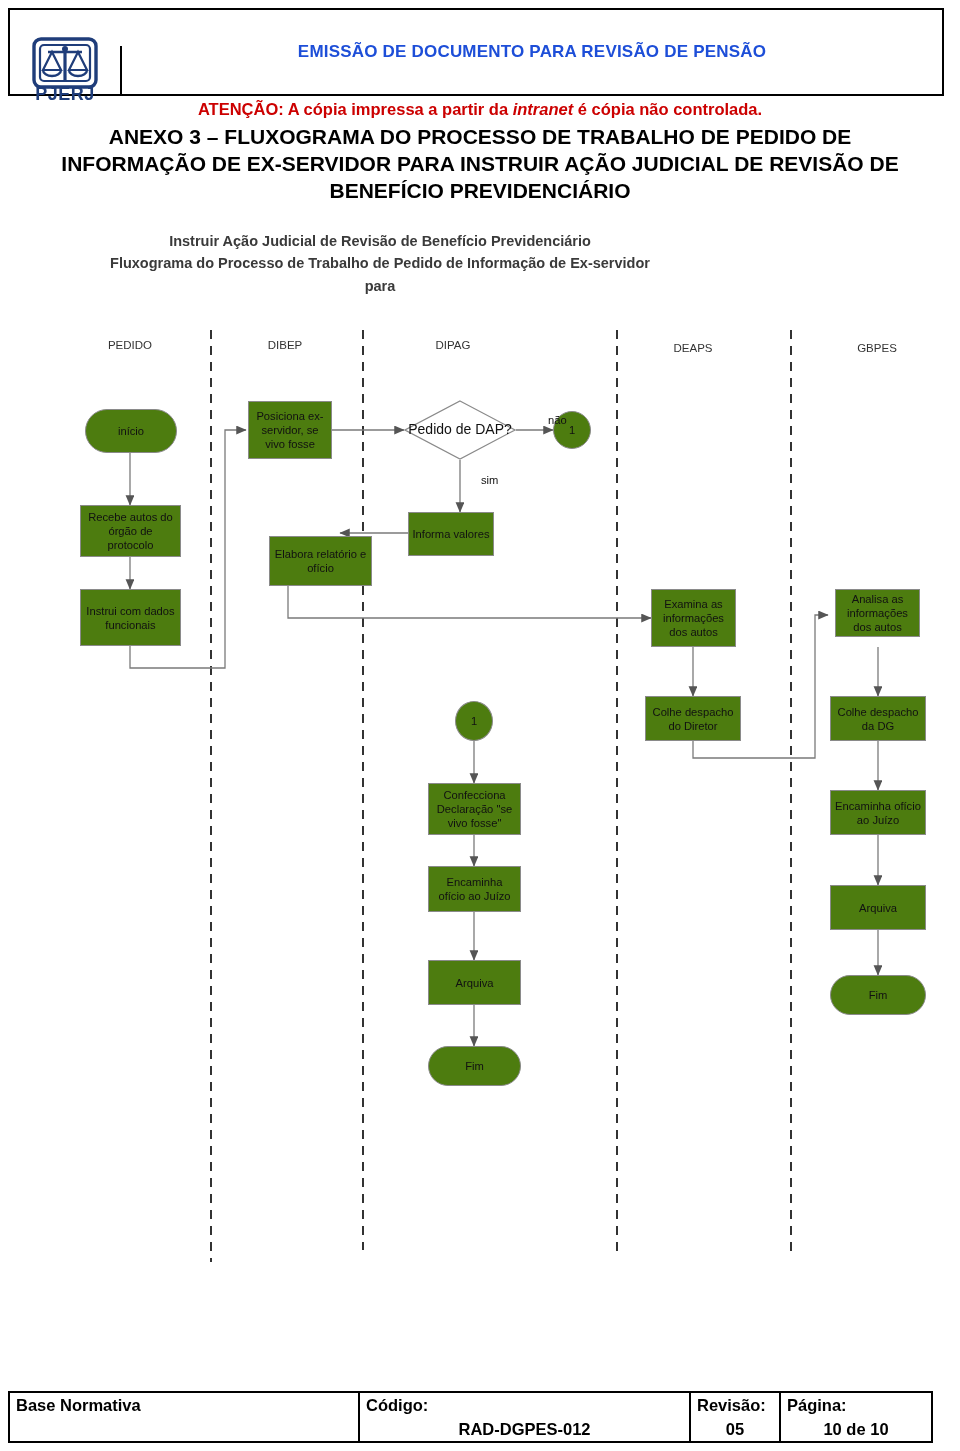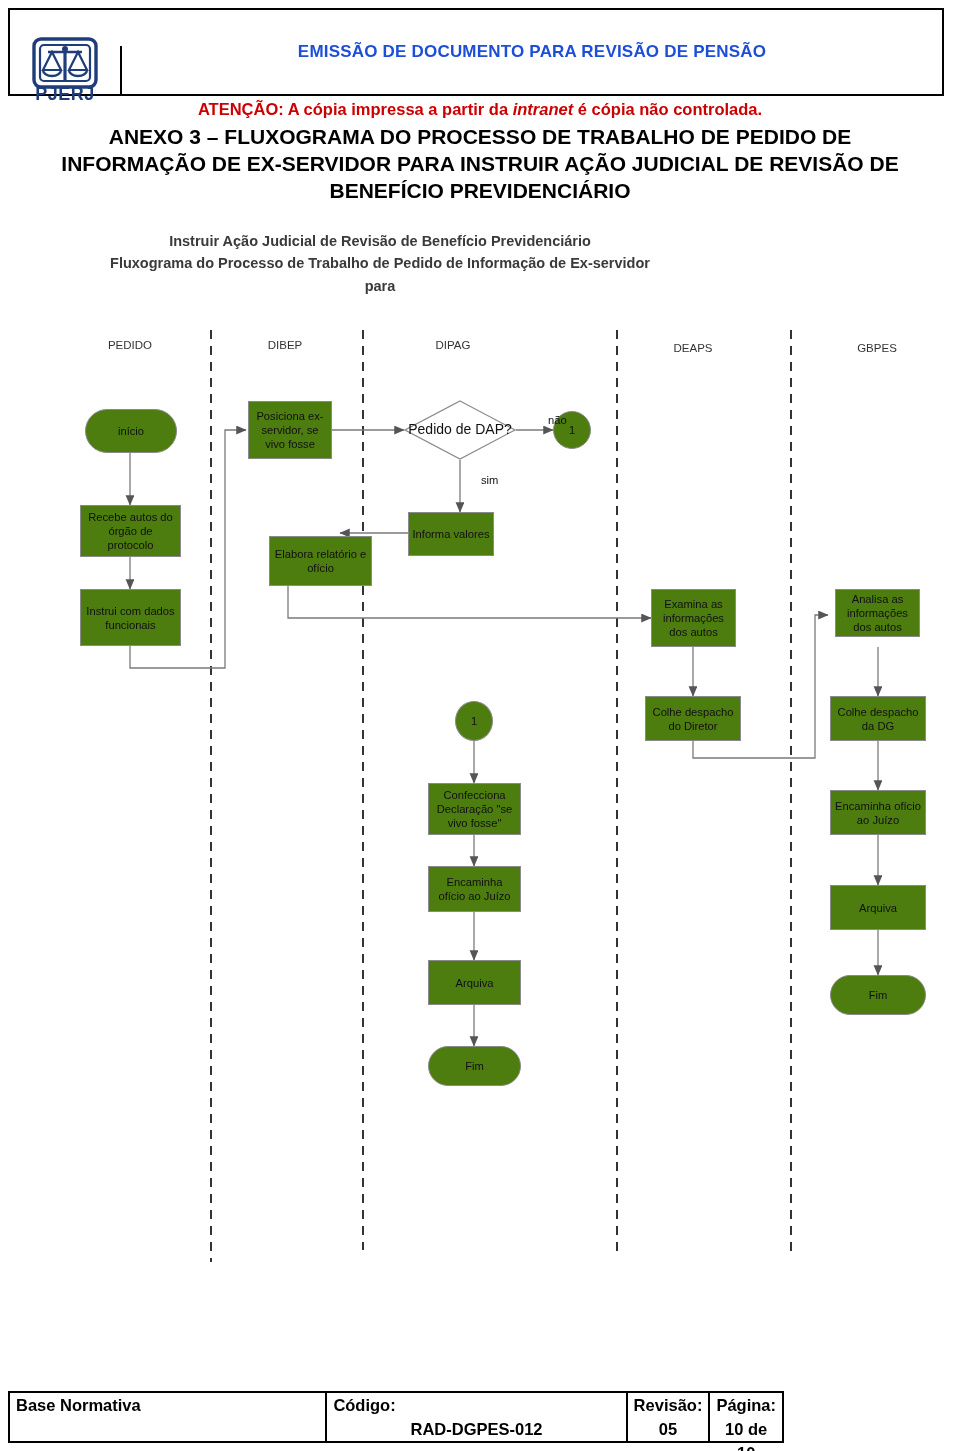--- a/index.html
+++ b/index.html
@@ -71,21 +71,21 @@
     display:flex;align-items:center;justify-content:center;
     text-align:right;font-size:14px;line-height:1.25;color:#111;
   }
 
   .edge-label{
     position:absolute;font-size:11.2px;color:#111;white-space:nowrap;padding-left:29px;
   }
 
   
   .footer{
-    position:absolute;left:8px;top:1391px;width:776px;height:52px;
+    position:absolute;left:8px;top:1391px;width:925px;height:52px;
     border:2px solid #000;box-sizing:border-box;display:flex;
   }
   .fcell{box-sizing:border-box;border-right:2px solid #000;padding:1px 6px;}
   .fcell:last-child{border-right:none;}
   .fc-base{width:350px;}
   .fc-cod{width:331px;}
   .fc-rev{width:90px;}
   .fc-pag{flex:1;}
   .fl-top{font-size:16.5px;font-weight:bold;line-height:1.45;}
   .fl-bot{font-size:16.5px;font-weight:bold;line-height:1.45;}

